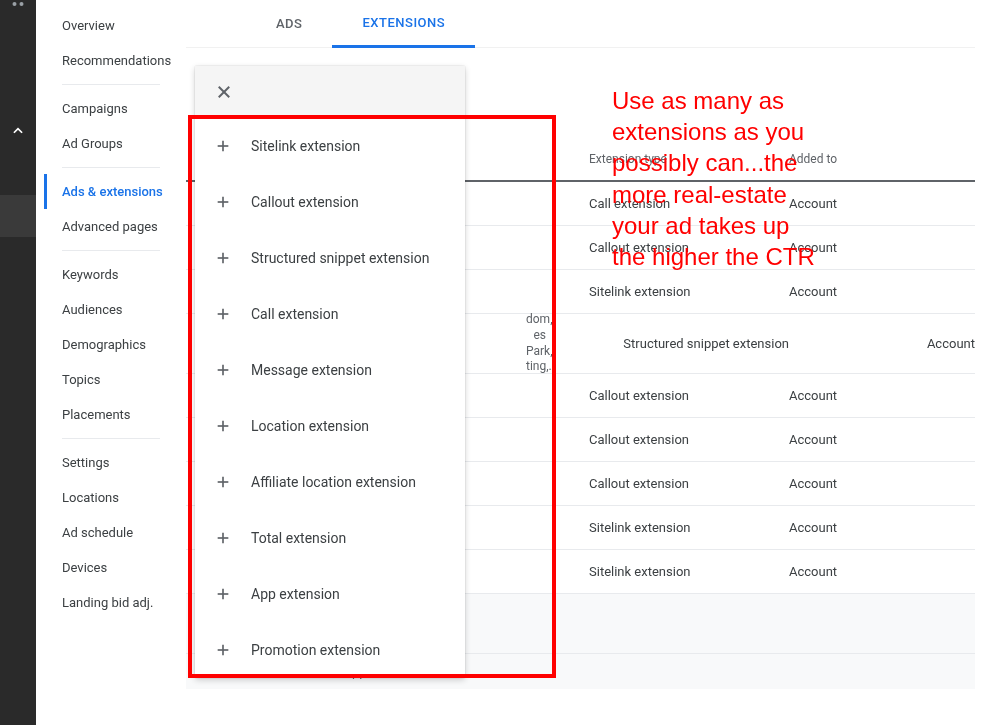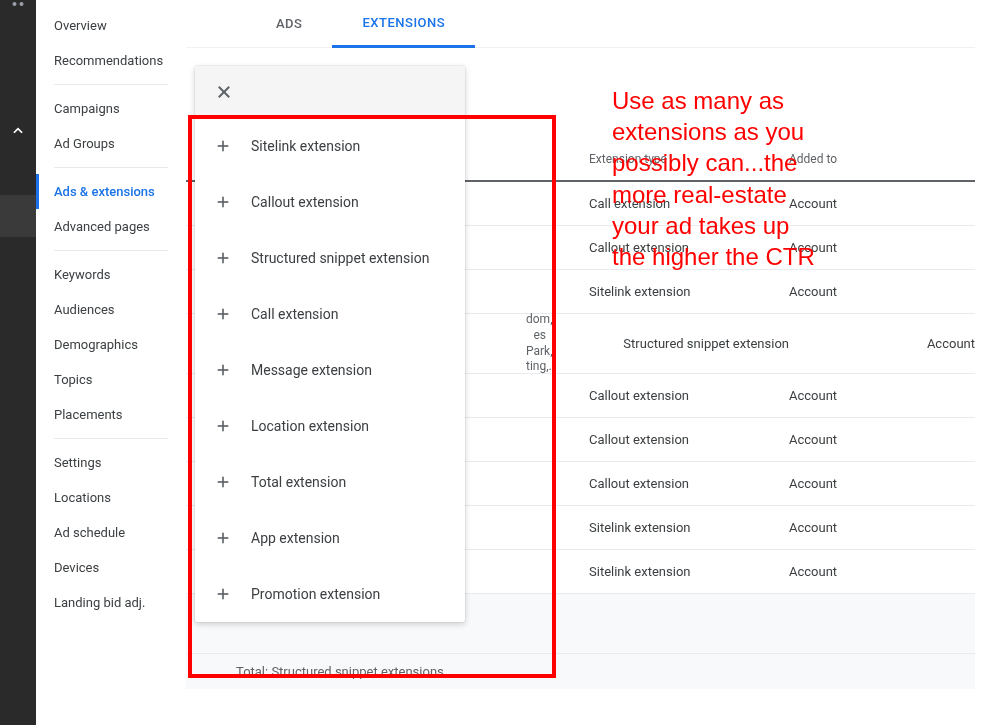--- a/index.html
+++ b/index.html
@@ -5,21 +5,21 @@
   * { box-sizing: border-box; margin: 0; padding: 0; }
   body { font-family: Roboto, Arial, sans-serif; font-size: 14px; color: #3c4043; background: #fff; width: 983px; height: 725px; overflow: hidden; position: relative; }
   
   .rail { position: absolute; left: 0; top: 0; width: 36px; height: 100%; background: #2a2a2a; }
   .rail-dots { position: absolute; top: 2px; left: 50%; transform: translateX(-50%); display: flex; gap: 3px; }
   .rail-dot { width: 4px; height: 4px; background: #9aa0a6; border-radius: 50%; }
   .rail-chev { position: absolute; top: 124px; left: 50%; transform: translateX(-50%); color: #fff; }
   .rail-block { position: absolute; left: 0; width: 36px; height: 42px; background: #3a3a3a; }
   
   .sidebar { position: absolute; left: 36px; top: 0; width: 150px; height: 100%; background: #fff; }
-  .sbar-group { padding: 8px 0; }
+  .sbar-group { padding: 8px 8px; }
   .sbar-item { padding: 10px 0 10px 18px; font-size: 13px; color: #3c4043; cursor: pointer; }
   .sbar-item.active { color: #1a73e8; border-left: 3px solid #1a73e8; padding-left: 15px; font-weight: 500; }
   .sbar-div { height: 1px; background: #e8eaed; margin: 6px 18px; }
   
   .main { position: absolute; left: 186px; top: 0; right: 8px; height: 100%; }
   .tabbar { display: flex; height: 48px; align-items: center; padding-left: 60px; border-bottom: 1px solid #f1f1f1; }
   .tab { padding: 0 30px; height: 48px; display: flex; align-items: center; font-size: 13px; font-weight: 500; letter-spacing: 0.5px; color: #5f6368; cursor: pointer; }
   .tab.active { color: #1a73e8; border-bottom: 3px solid #1a73e8; margin-bottom: -1px; }
   
   .table-area { position: absolute; left: 0; top: 48px; right: 0; }
@@ -214,20 +214,29 @@
       </span>
       <span>Location extension</span>
     </div>
   <div class="dd-item">
       <span class="dd-plus">
         <svg width="16" height="16" viewBox="0 0 24 24" fill="none" stroke="#5f6368" stroke-width="2.5">
           <line x1="12" y1="4" x2="12" y2="20"></line>
           <line x1="4" y1="12" x2="20" y2="12"></line>
         </svg>
       </span>
+      <span>Affiliate location extension</span>
+    </div>
+  <div class="dd-item">
+      <span class="dd-plus">
+        <svg width="16" height="16" viewBox="0 0 24 24" fill="none" stroke="#5f6368" stroke-width="2.5">
+          <line x1="12" y1="4" x2="12" y2="20"></line>
+          <line x1="4" y1="12" x2="20" y2="12"></line>
+        </svg>
+      </span>
       <span>Total extension</span>
     </div>
   <div class="dd-item">
       <span class="dd-plus">
         <svg width="16" height="16" viewBox="0 0 24 24" fill="none" stroke="#5f6368" stroke-width="2.5">
           <line x1="12" y1="4" x2="12" y2="20"></line>
           <line x1="4" y1="12" x2="20" y2="12"></line>
         </svg>
       </span>
       <span>App extension</span>

